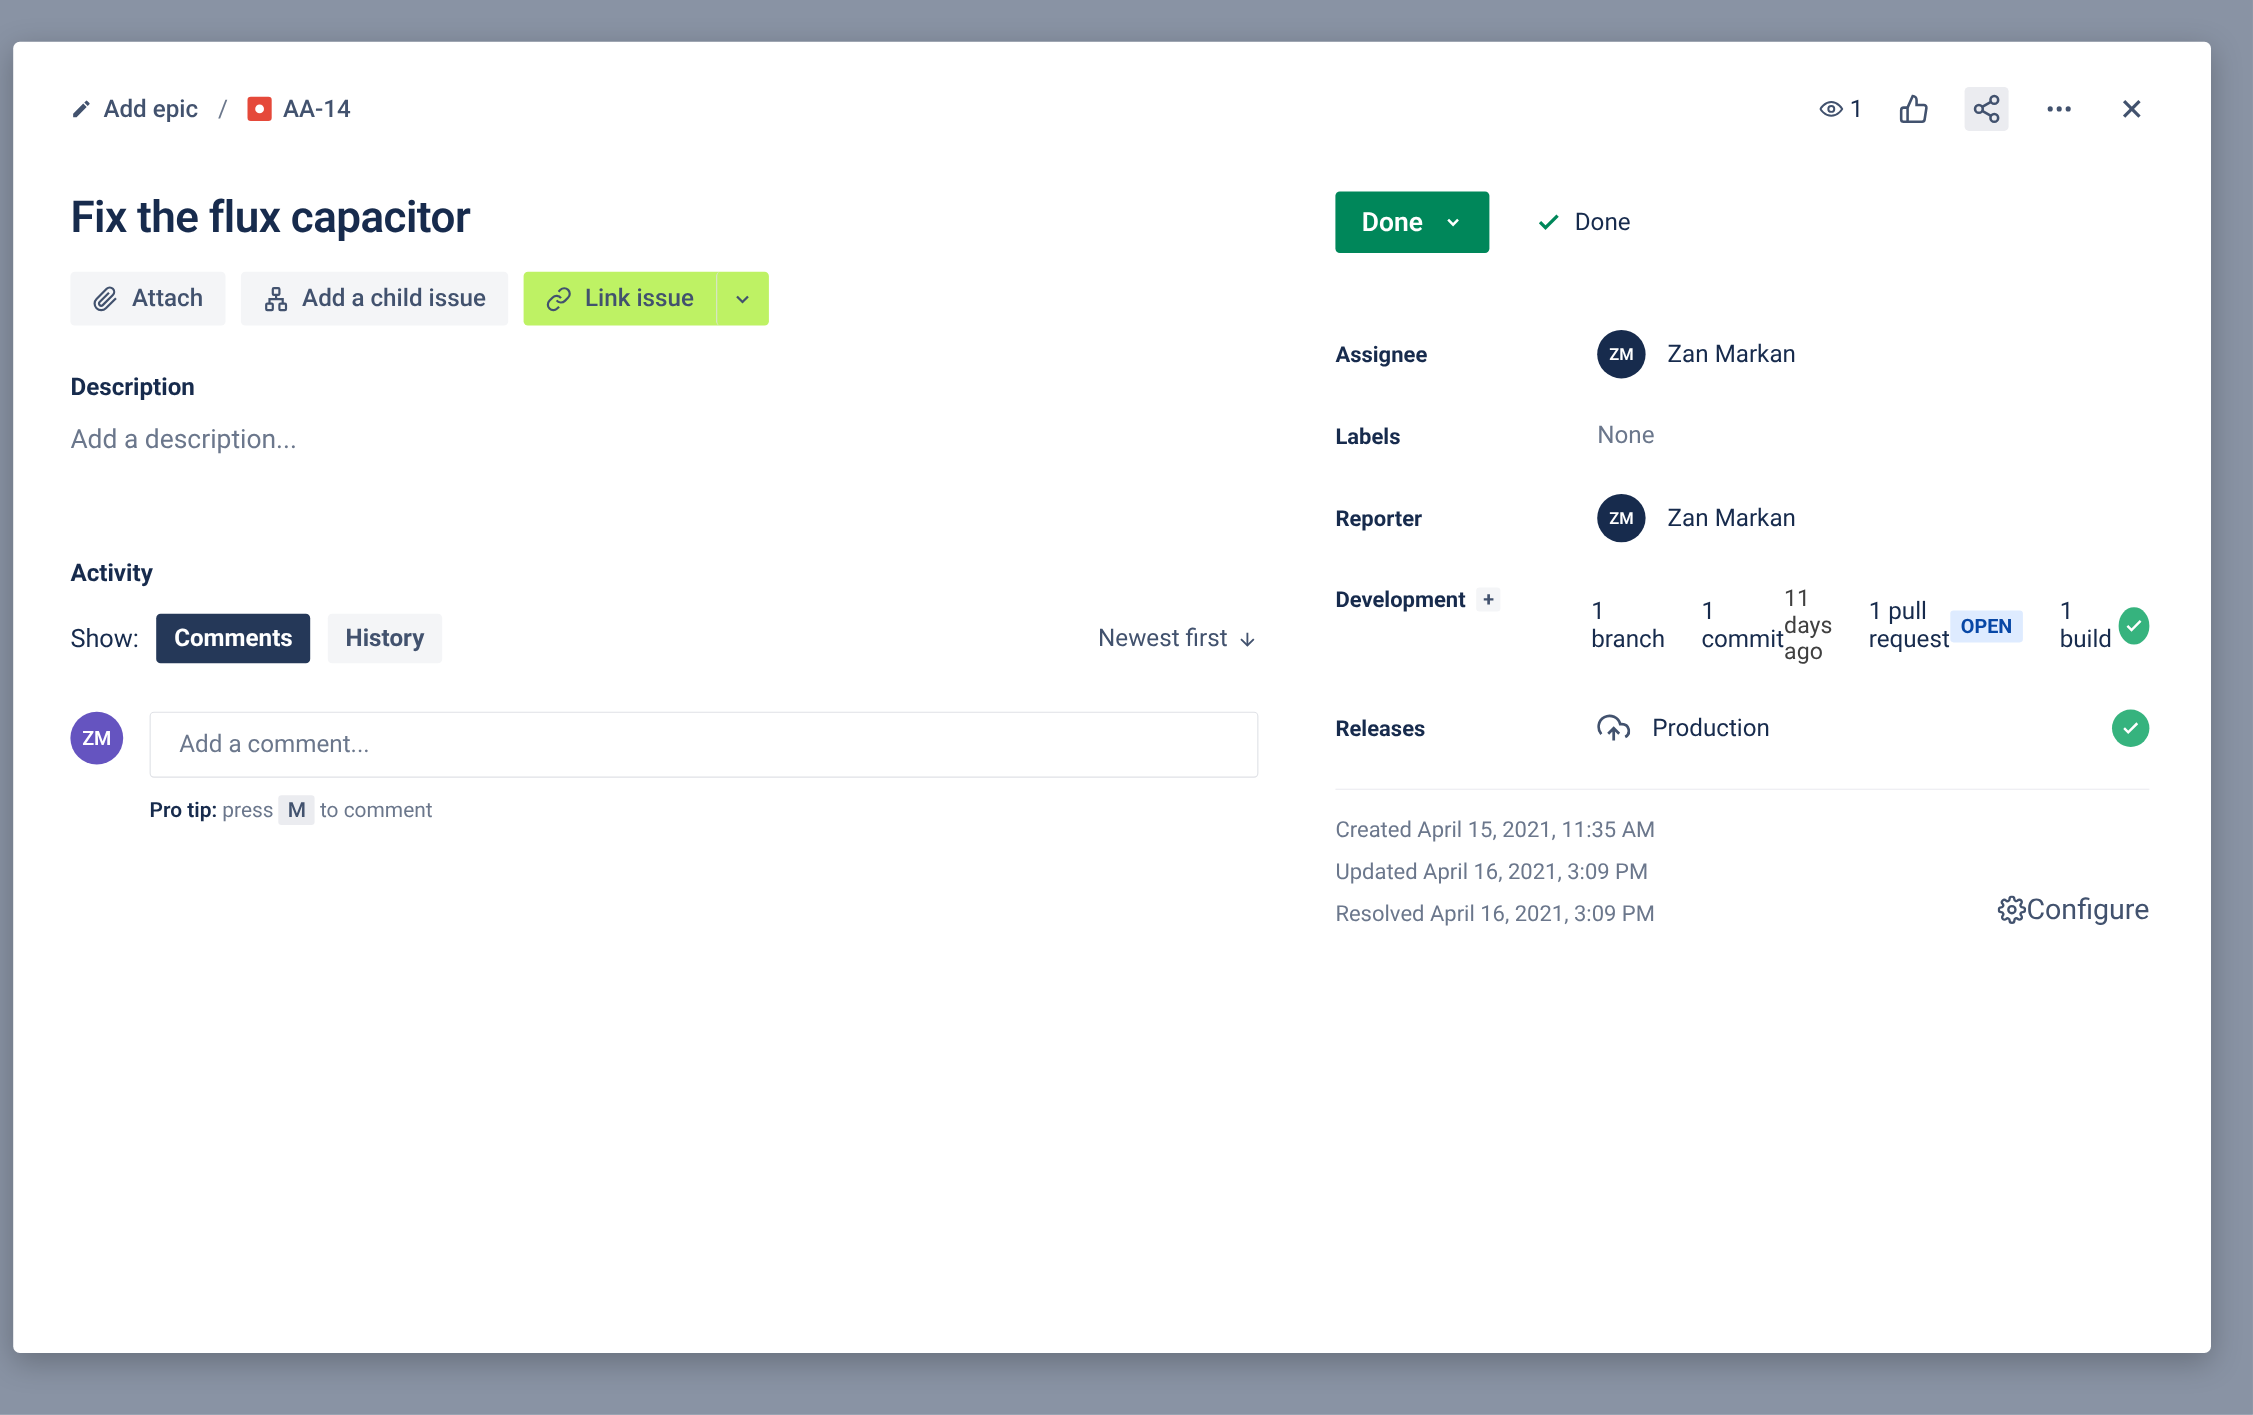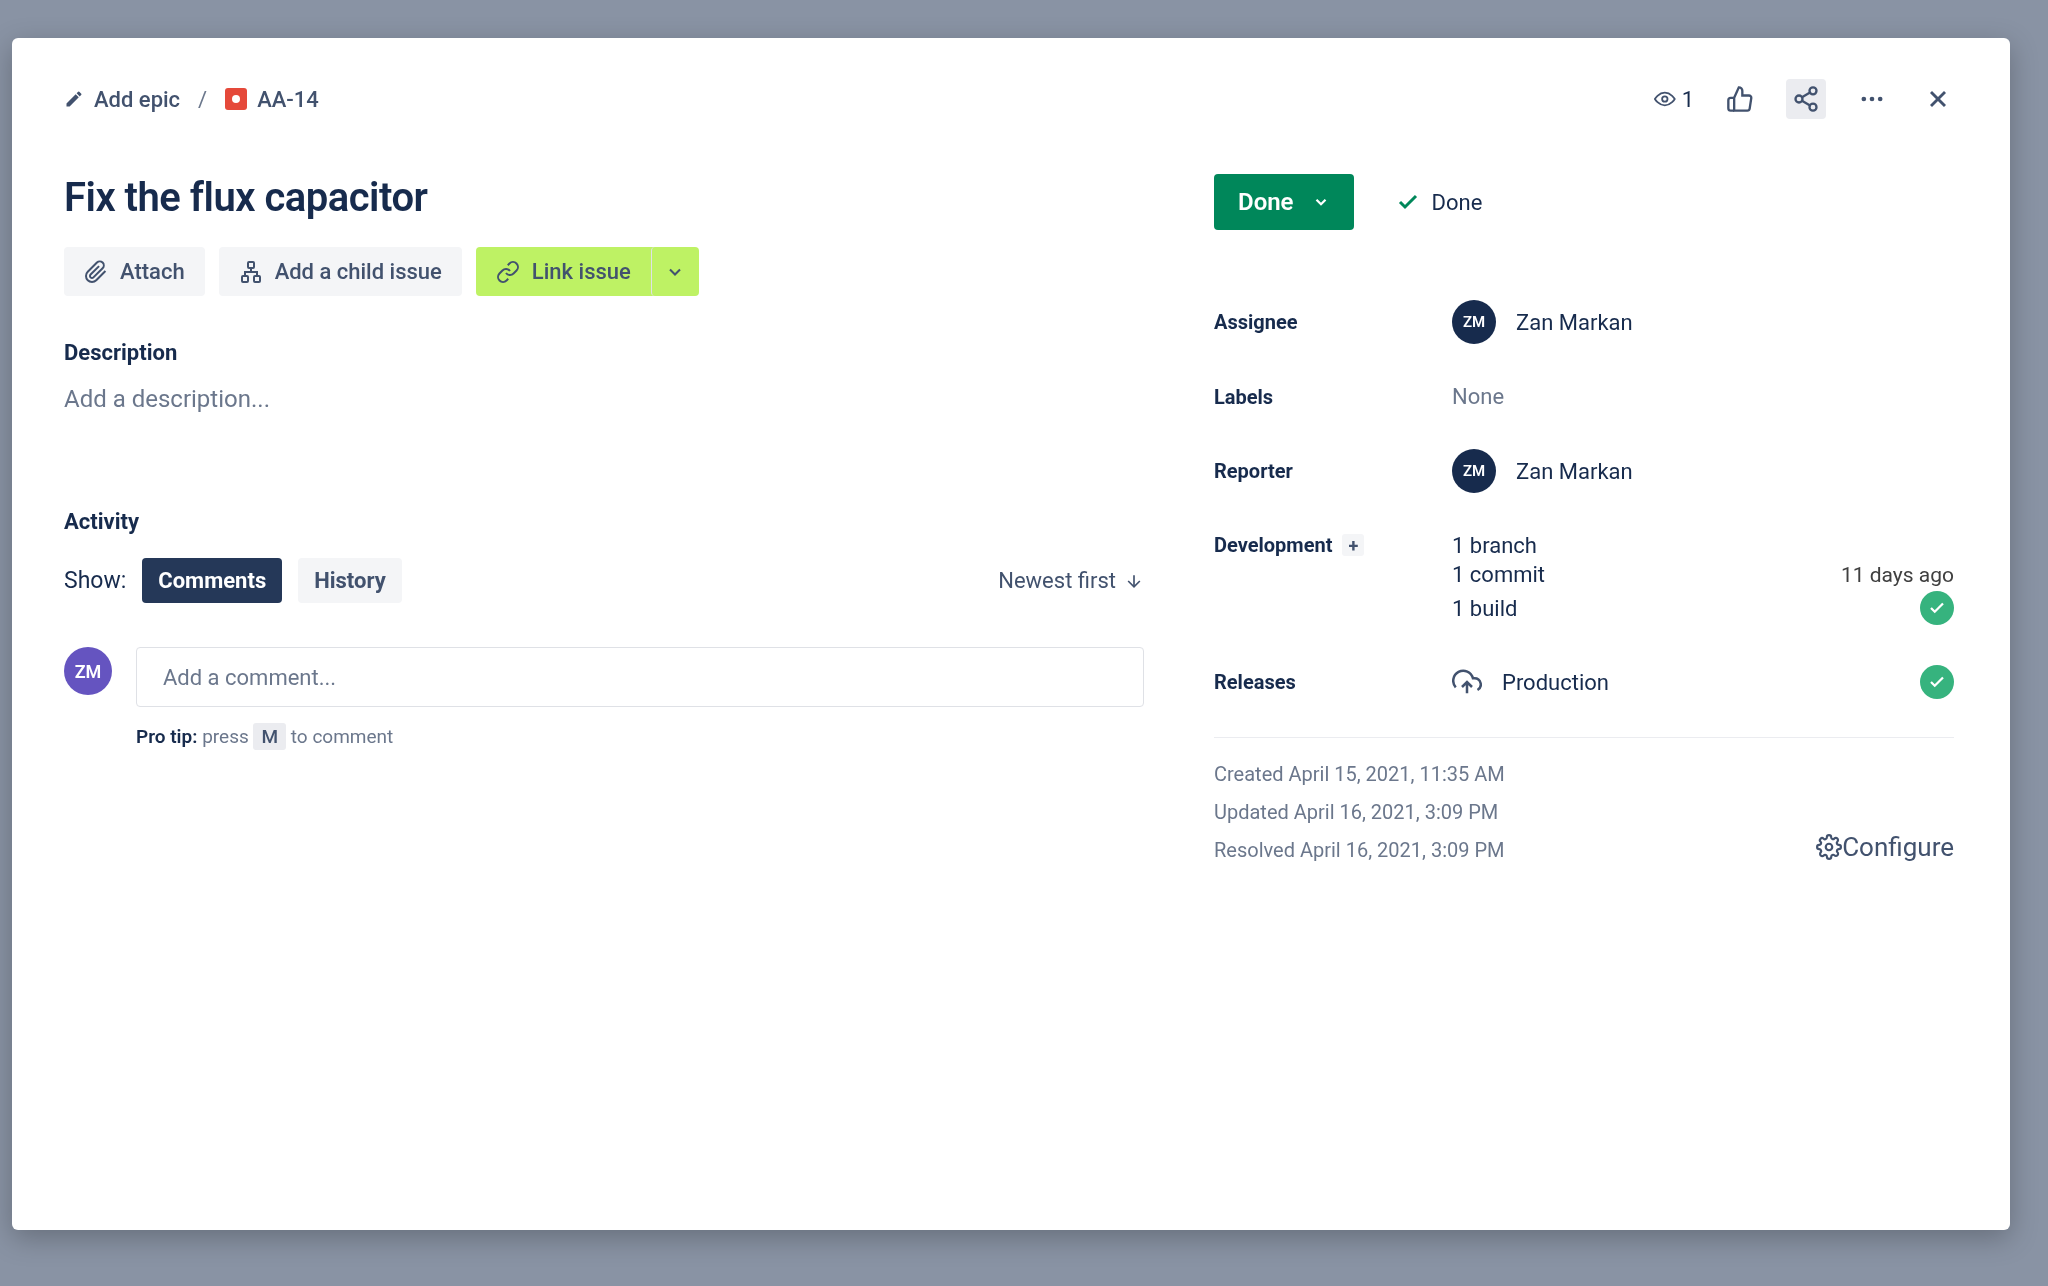--- a/index.html
+++ b/index.html
@@ -67,21 +67,21 @@
   .status-row{ display:flex; align-items:center; gap: 42px; margin-bottom: 50px;}
   .status-btn{ display:flex; align-items:center; gap:18px; background:#00875a; color:#fff; padding:14px 24px; border-radius:4px; font-size:24px; font-weight:600; cursor:pointer;}
   .resolution{ display:flex; align-items:center; gap:12px; color:#172b4d; font-size:22px;}
   .resolution svg{color:#00875a;}
 
   .field-row{ display:flex; align-items:center; padding: 20px 0;}
   .field-label{ width: 238px; color:#172b4d; font-size:20px; font-weight:700;}
   .field-label.with-add{display:flex; align-items:center; gap:10px;}
   .field-value{ flex:1; display:flex; align-items:center; gap:20px; color:#172b4d; font-size:22px;}
   .none-val{color:#6b778c;}
-  .dev-col{display:flex; flex-direction:column; gap: 4px; flex:1;}
+  .dev-col{display:flex; flex-direction:row; gap: 33px; flex:1;}
   .dev-line{ display:flex; align-items:center; justify-content:space-between;}
   .dev-text{ color:#172b4d; font-size:22px;}
   .timeago{ color:#404040; font-size:21px;}
   .badge-open{ background:#deebff; color:#0747a6; font-size:18px; font-weight:700; padding:4px 10px; border-radius:3px;}
   .success-circ{ width:34px; height:34px; border-radius:50%; background:#36b37e; display:flex; align-items:center; justify-content:center; color:#fff;}
   .add-ico{ width:22px;height:22px; background:#f4f5f7; display:flex; align-items:center; justify-content:center; color:#42526e; border-radius:3px; font-size:18px; cursor:pointer;}
   .release-val{display:flex;align-items:center;gap:20px;}
   .cloud-ico{color:#42526e;}
   .divider{height:1px;background:#ebecf0;margin:18px 0 24px;}
   .meta-row{display:flex; justify-content:space-between; align-items:flex-end;}
@@ -260,20 +260,24 @@
         </div>
         <div class="dev-col">
           <div class="dev-line">
             <span class="dev-text">1 branch</span>
           </div>
           <div class="dev-line">
             <span class="dev-text">1 commit</span>
             <span class="timeago">11 days ago</span>
           </div>
           <div class="dev-line">
+            <span class="dev-text">1 pull request</span>
+            <span class="badge-open">OPEN</span>
+          </div>
+          <div class="dev-line">
             <span class="dev-text">1 build</span>
             <span class="success-circ">
               <svg width="18" height="18" viewBox="0 0 24 24" fill="none" stroke="currentColor" stroke-width="3">
                   <polyline points="20 6 9 17 4 12"></polyline>
                 </svg>
             </span>
           </div>
         </div>
       </div>
 

